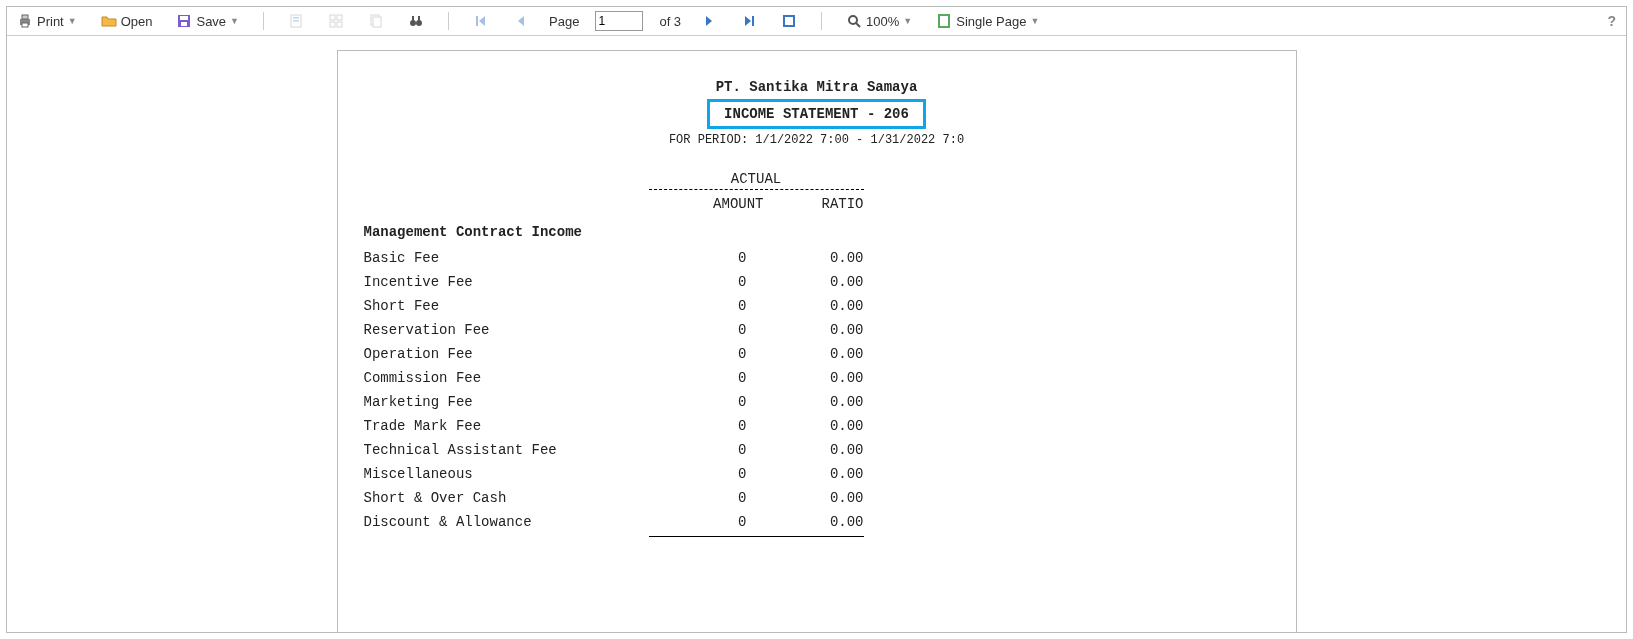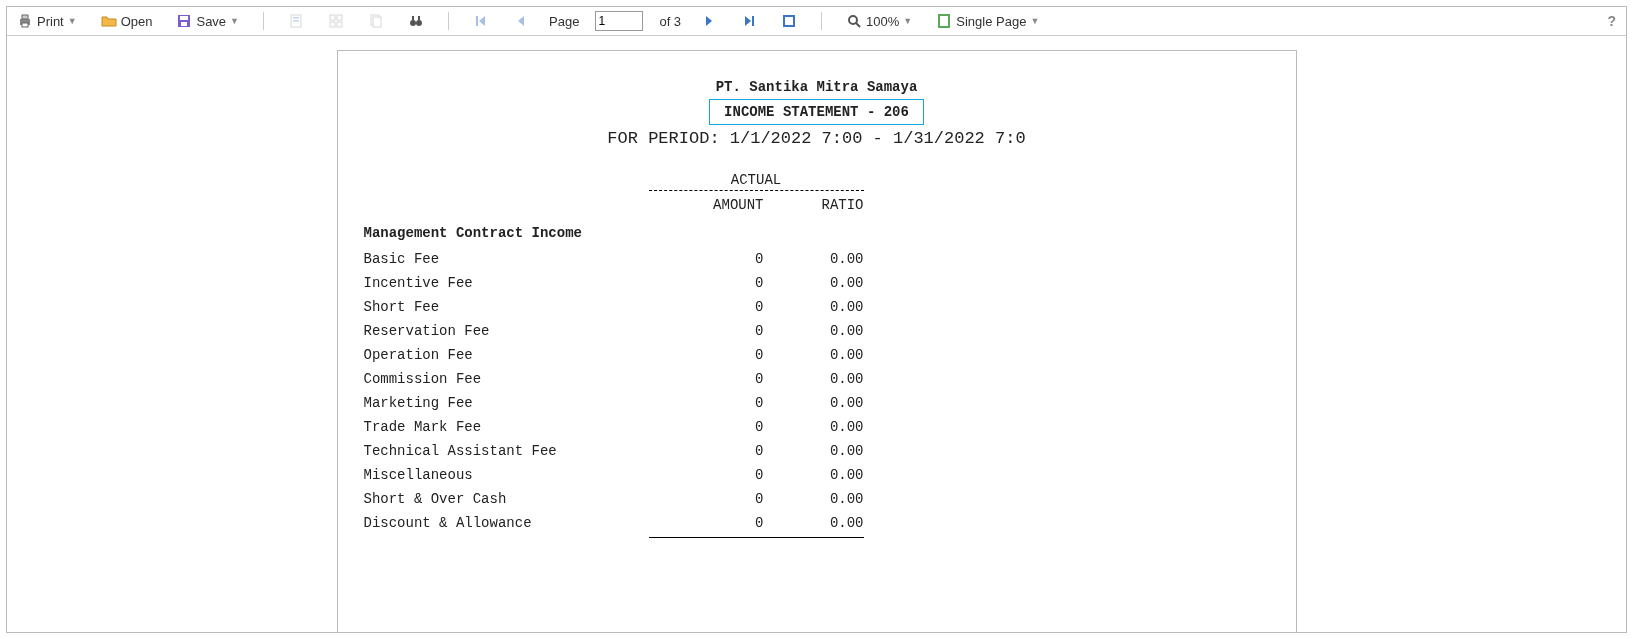--- a/index.html
+++ b/index.html
@@ -81,21 +81,21 @@
     padding: 28px 26px;
     font-family: "Courier New", monospace;
     font-size: 14px;
     color: #222;
     box-sizing: border-box;
     position: relative;
   }
   .center { text-align: center; }
   .title-highlight {
     display: inline-block;
-    border: 1px solid #0ea5e9;
+    border: 3px solid #0ea5e9;
     padding: 4px 14px;
     font-weight: bold;
     margin: 4px 0;
   }
   .col-header {
     display: flex;
     justify-content: flex-end;
     margin-top: 24px;
   }
   .col-header .label {
@@ -112,20 +112,21 @@
   }
   .subcols span { width: 100px; text-align: right; }
   .section-title {
     font-weight: bold;
     margin: 12px 0 6px 0;
   }
   .rows { width: 500px; }
   .row {
     display: flex;
     padding: 4px 0;
+    gap: 17px;
   }
   .row .desc { flex: 1; }
   .row .amt  { width: 100px; text-align: right; }
   .row .rat  { width: 100px; text-align: right; }
   .underline {
     border-top: 1px solid #000;
     width: 215px;
     margin-left: auto;
     margin-top: 2px;
   }
@@ -285,21 +286,21 @@
     <span class="help">?</span>
   </div>
 
   <div class="viewer">
     <div class="page">
 
       <div class="center" style="font-weight:bold;">PT. Santika Mitra Samaya</div>
       <div class="center">
         <span class="title-highlight">INCOME STATEMENT - 206</span>
       </div>
-      <div class="center" style="font-size:17px;">FOR PERIOD:  1/1/2022 7:00 - 1/31/2022 7:0</div>
+      <div class="center" style="font-size:12px;">FOR PERIOD:  1/1/2022 7:00 - 1/31/2022 7:0</div>
 
       <div class="rows">
         <div class="col-header">
           <div class="label">ACTUAL</div>
         </div>
         <div class="subcols">
           <span>AMOUNT</span>
           <span>RATIO</span>
         </div>
 

